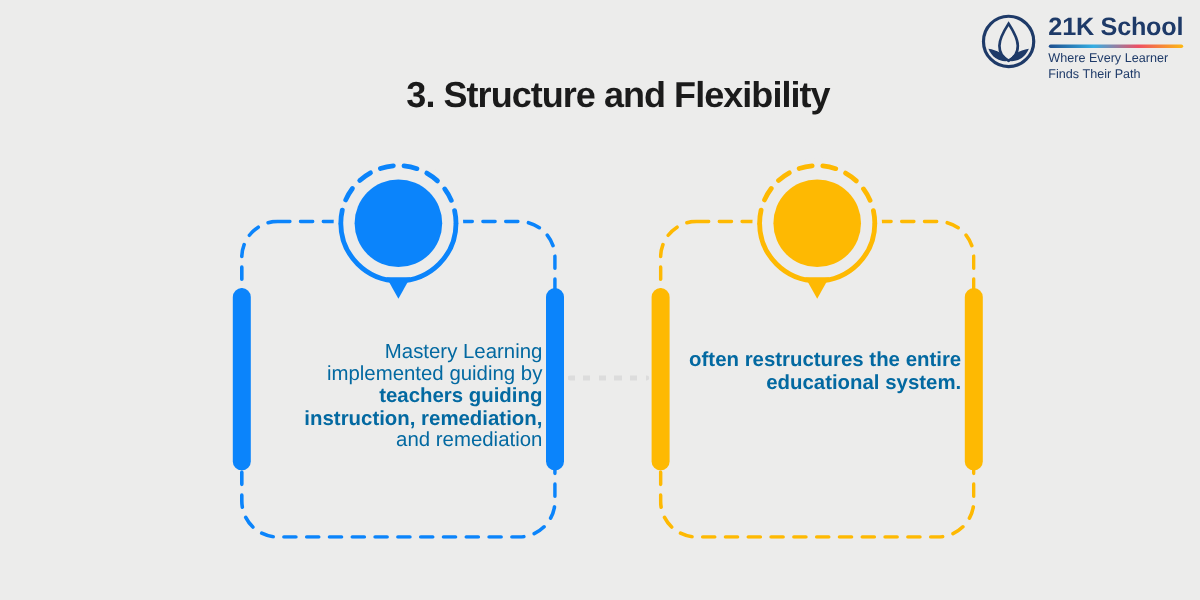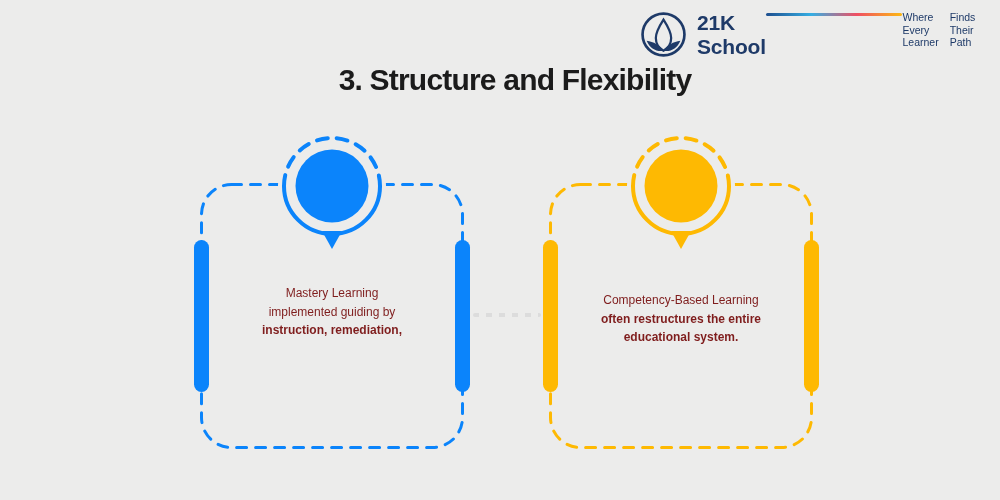--- a/index.html
+++ b/index.html
@@ -7,21 +7,21 @@
     position:relative;
     width:1000px;height:500px;
     background:var(--background,#ececeb);
     font-family:"Liberation Sans","DejaVu Sans",sans-serif;
     overflow:hidden;
   }
 
   
   .logo{position:absolute;top:11px;right:14px;display:flex;align-items:flex-start;gap:10px;}
   .logo-icon svg{display:block;}
-  .logo-textcol{display:flex;flex-direction:row;}
+  .logo-textcol{display:flex;flex-direction:column;}
   .logo-name{
     font-size:21px;font-weight:700;color:var(--navy,#1e3a68);
     letter-spacing:-0.2px;line-height:24px;
   }
   .logo-gradient-bar{
     height:3px;width:100%;margin:2px 0 3px 0;border-radius:2px;
     background:var(--logo-gradient,linear-gradient(90deg,#1e4f8f,#35aee3,#ef4f63,#fdb913));
   }
   .logo-tagline{
     font-size:10.5px;font-weight:400;color:var(--navy,#1e3a68);line-height:12.5px;
@@ -45,22 +45,22 @@
   }
   .accent-bar.left{left:-6px;}
   .accent-bar.right{right:-6px;}
 
   .badge{position:absolute;left:50%;top:-51px;margin-left:-58px;width:116px;height:122px;}
   .badge svg{display:block;}
   .badge .mask{fill:var(--background,#ececeb);}
 
   .card-text{
     position:absolute;left:50%;transform:translateX(-50%);
-    width:240px;margin:0;text-align:center;
-    font-size:12px;line-height:18.5px;color:#7f1d1d;
+    width:240px;margin:0;text-align:right;
+    font-size:17px;line-height:18.5px;color:#0369a1;
   }
   .card--blue .card-text{top:101px;}
   .card--yellow .card-text{top:108px;}
   .card-text .line{display:block;}
   .card-text .line.bold{font-weight:700;}
 
   
   .connector{
     position:absolute;top:313px;left:473px;width:68px;height:4px;
     background:repeating-linear-gradient(90deg,
@@ -103,41 +103,42 @@
         <circle class="mask" cx="58" cy="54" r="54"></circle>
         <path d="M10 54 A48 48 0 1 1 106 54" fill="none" stroke="currentColor" stroke-width="4" stroke-dasharray="11 9" stroke-linecap="round"></path>
         <path d="M10 54 A48 48 0 0 0 106 54" fill="none" stroke="currentColor" stroke-width="4"></path>
         <path d="M48 99 L68 99 L58 117 Z" fill="currentColor"></path>
         <circle cx="58" cy="54" r="36.5" fill="currentColor"></circle>
       </svg>
     </div>
     <p class="card-text">
         <span class="line">Mastery Learning</span>
         <span class="line">implemented guiding by</span>
+        <span class="line bold">teachers guiding</span>
         <span class="line bold">instruction, remediation,</span>
+        <span class="line">and remediation</span>
       </p>
   </section>
 
   <section class="card card--yellow">
     <svg class="card-border" width="264" height="266" viewBox="0 0 264 266">
       <rect x="1.5" y="1.5" width="261" height="263" rx="30" fill="none" stroke="currentColor" stroke-width="3" stroke-dasharray="10 9" stroke-linecap="round"></rect>
     </svg>
     <span class="accent-bar left"></span>
     <span class="accent-bar right"></span>
     <div class="badge">
       <svg width="116" height="122" viewBox="0 0 116 122">
         <circle class="mask" cx="58" cy="54" r="54"></circle>
         <path d="M10 54 A48 48 0 1 1 106 54" fill="none" stroke="currentColor" stroke-width="4" stroke-dasharray="11 9" stroke-linecap="round"></path>
         <path d="M10 54 A48 48 0 0 0 106 54" fill="none" stroke="currentColor" stroke-width="4"></path>
         <path d="M48 99 L68 99 L58 117 Z" fill="currentColor"></path>
         <circle cx="58" cy="54" r="36.5" fill="currentColor"></circle>
       </svg>
     </div>
     <p class="card-text">
-        <span class="line">Competency-Based Learning</span>
         <span class="line bold">often restructures the entire</span>
         <span class="line bold">educational system.</span>
       </p>
   </section>
 
   <div class="connector"></div>
 
 </div>
 
 </body></html>

